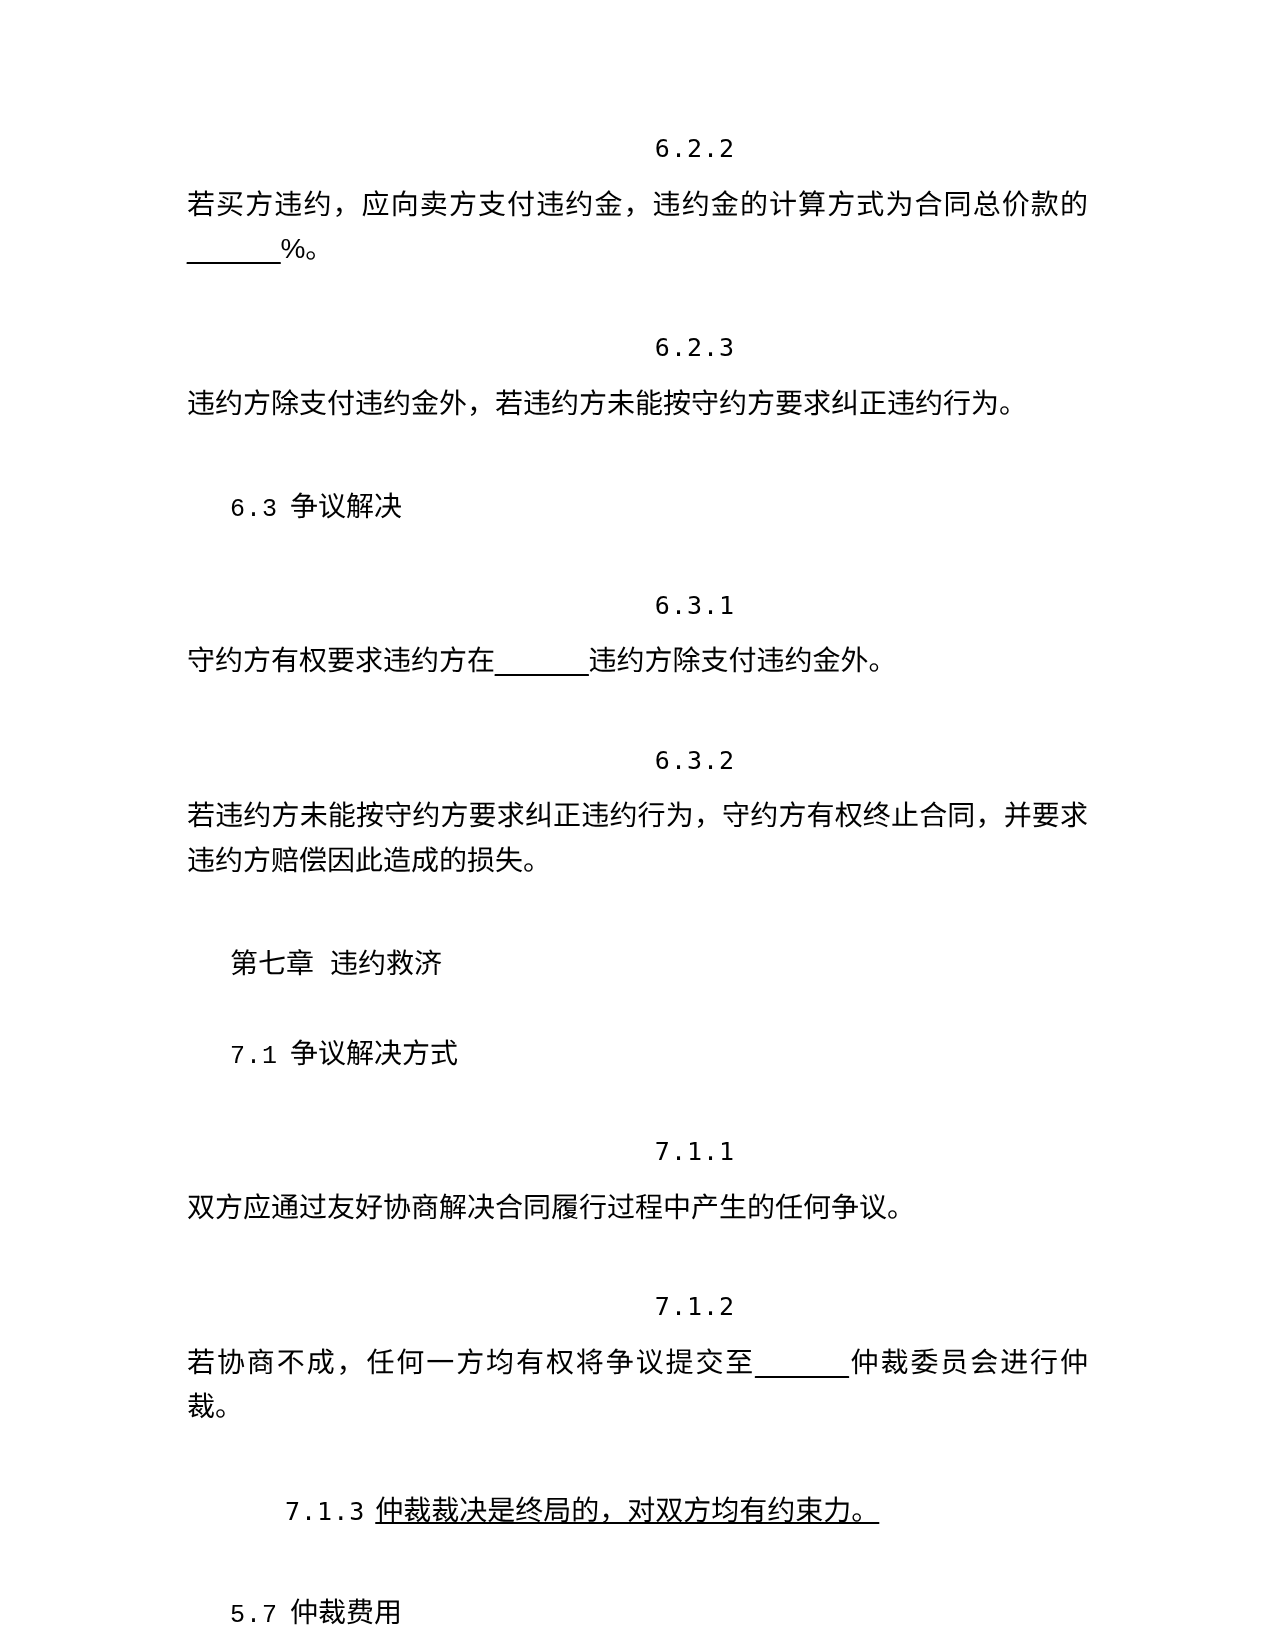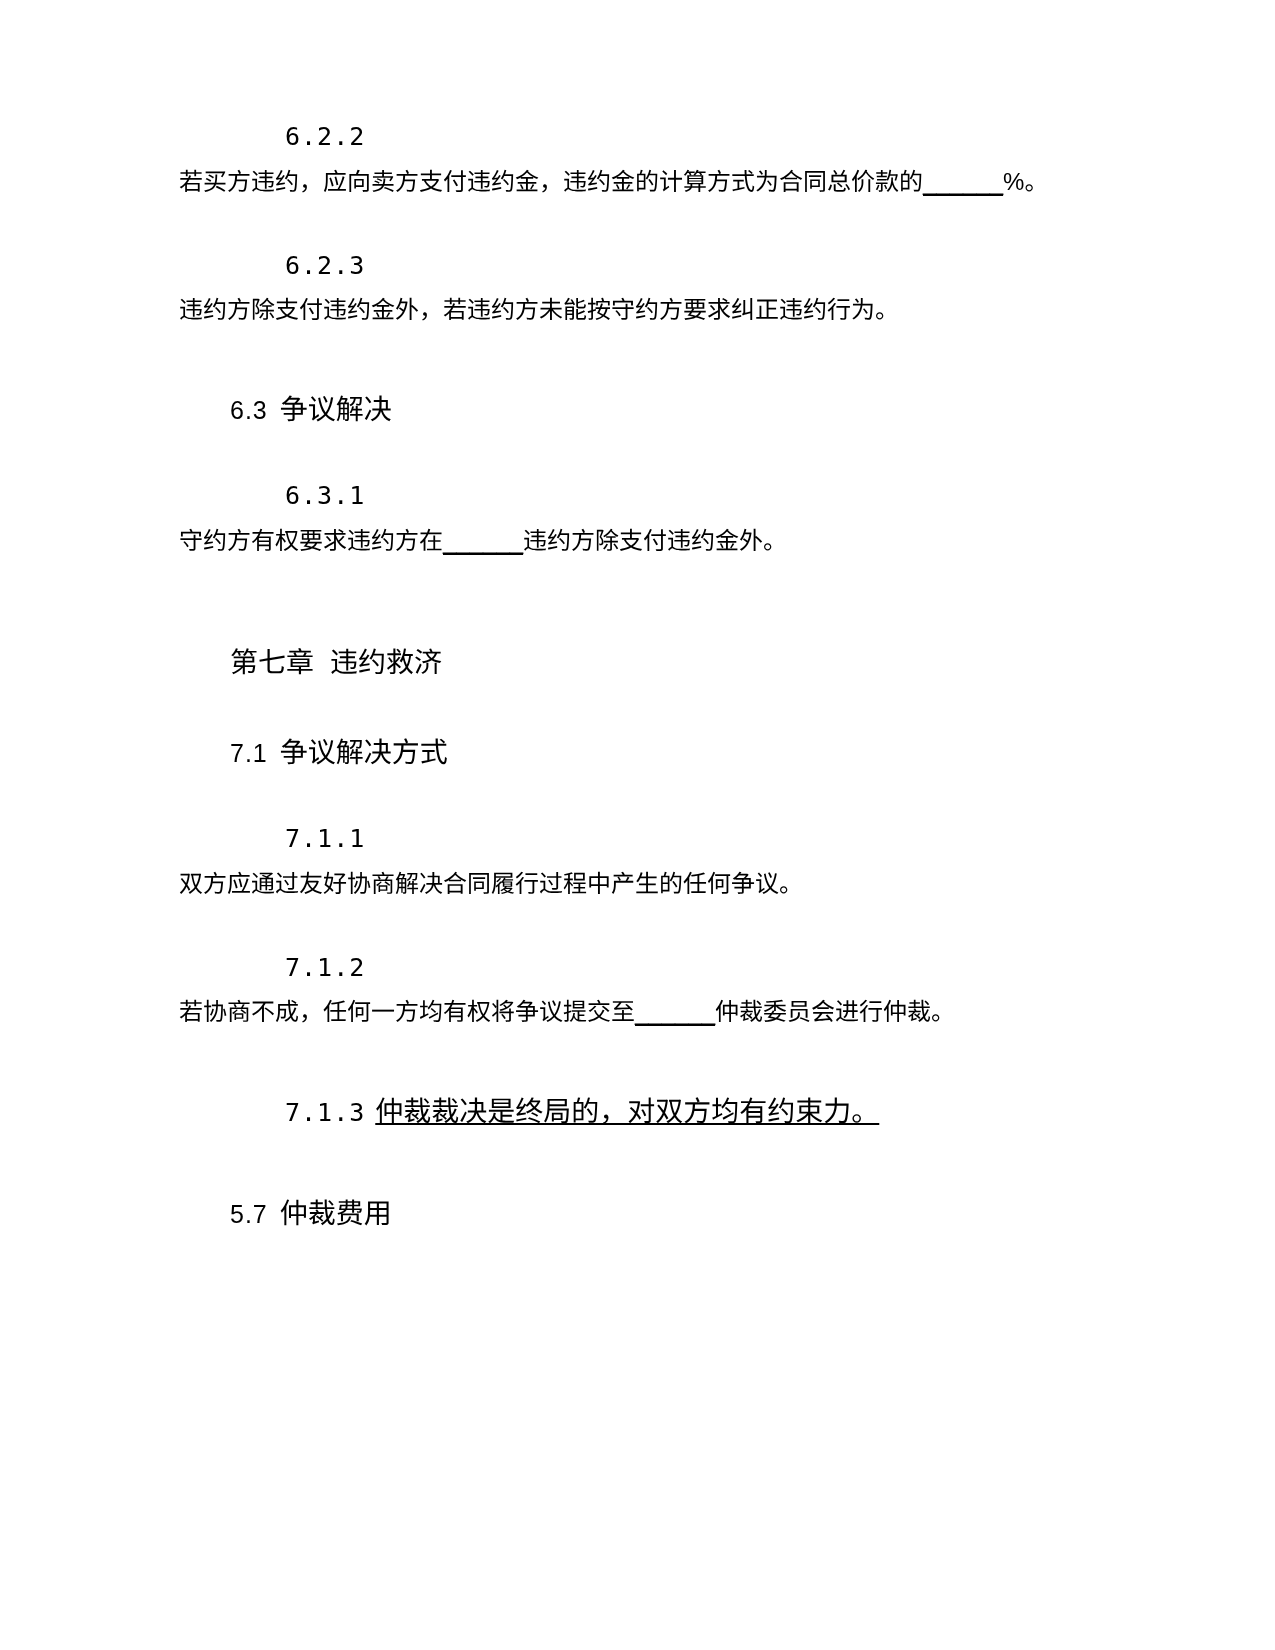--- a/index.html
+++ b/index.html
@@ -23,41 +23,42 @@
   }
   .doc-body {
     width: 935px;
   }
   
   .num-line {
     font-family: "DejaVu Sans Mono", monospace;
     font-size: 25px;
     letter-spacing: 1px;
     line-height: 1.35;
-    margin: 0;
+    margin: 12px;
     padding-left: 115px;
+    text-align: center;
   }
   .para {
-    font-size: 24px;
+    font-size: 28px;
     line-height: 1.58;
-    margin: 9px;
+    margin: 17px;
     text-align: justify;
     text-justify: inter-ideograph;
   }
   .block {
     margin-bottom: 26px;
   }
   
   .heading {
     margin: 0;
     padding-left: 60px;
     line-height: 1.5;
   }
   .heading .n {
-    font-family: Liberation Sans, sans-serif;
+    font-family: Liberation Mono, monospace;
     font-size: 25px;
     letter-spacing: 1px;
     margin-top: 10px;
   }
   .heading .t {
     font-size: 28px;
     margin-left: 12px;
   }
   .chapter {
     margin: 0;
@@ -118,20 +119,24 @@
 
     <div class="gap-sm"></div>
 
     <div class="block">
       <div class="num-line">6.3.1</div>
       <p class="para"><span>守约方有权要求违约方在</span><span class="blank">______</span><span>违约方除支付违约金外。</span></p>
     </div>
 
     <div class="gap-sm"></div>
 
+    <div class="block">
+      <div class="num-line">6.3.2</div>
+      <p class="para">若违约方未能按守约方要求纠正违约行为，守约方有权终止合同，并要求违约方赔偿因此造成的损失。</p>
+    </div>
 
     <div class="gap-md"></div>
 
     <div class="block">
       <p class="chapter"><span>第七章</span><span class="sp"></span><span>违约救济</span></p>
     </div>
 
     <div class="gap-sm"></div>
 
     <div class="block">

